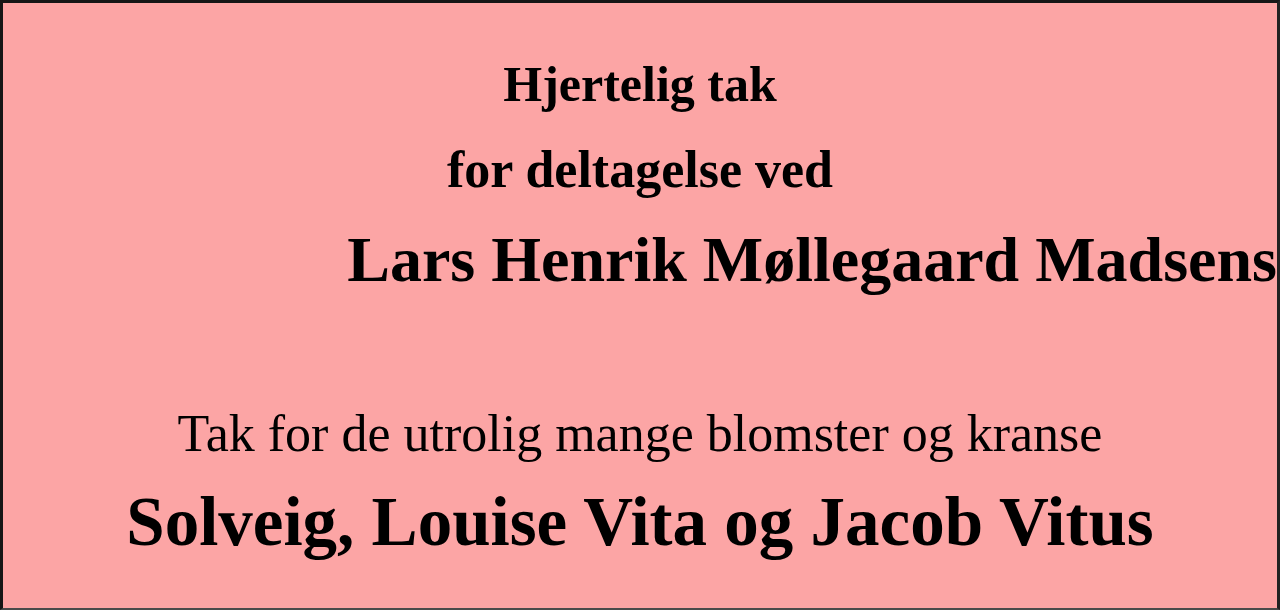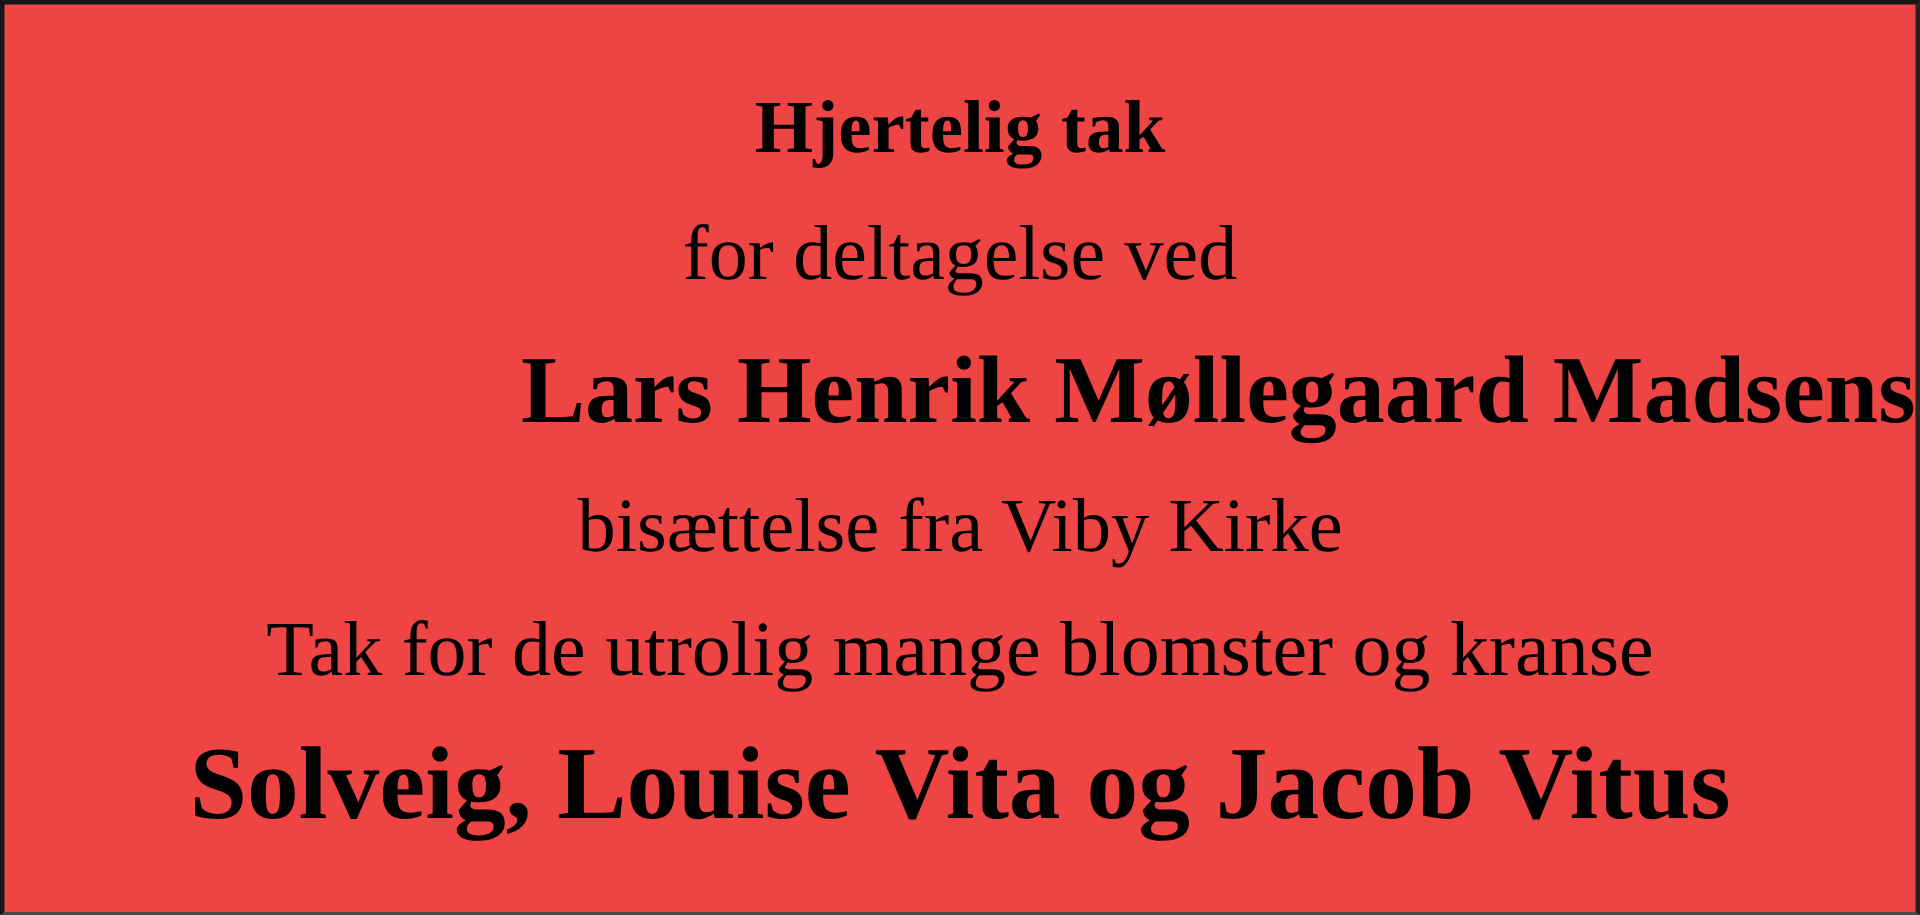--- a/index.html
+++ b/index.html
@@ -5,21 +5,21 @@
   html, body {
     margin: 0;
     padding: 0;
     background: #ffffff;
   }
   .notice-frame {
     position: relative;
     width: 1280px;
     height: 610px;
     box-sizing: border-box;
-    background: #ef4444;
+    background: #fca5a5;
     border-top: 3px solid #161616;
     border-left: 3px solid #161616;
     border-right: 3px solid #222222;
     border-bottom: 2px solid #4a4a4a;
     overflow: hidden;
     font-family: "Liberation Serif", "DejaVu Serif", serif;
     color: #000000;
   }
   .notice-line {
     position: absolute;
@@ -31,21 +31,21 @@
     color: #000000;
   }
   .line-title {
     top: 56px;
     font-size: 50px;
     font-weight: bold;
   }
   .line-intro {
     top: 141px;
     font-size: 52px;
-    font-weight: normal;
+    font-weight: bold;
   }
   .line-name {
     top: 225px;
     font-size: 64px;
     font-weight: bold;
     text-align: right;
   }
   .line-ceremony {
     top: 323px;
     font-size: 51px;
@@ -65,18 +65,17 @@
 </head>
 <body>
 
 <div class="notice-frame">
   <div class="notice-line line-title">Hjertelig tak</div>
 
   <div class="notice-line line-intro">for deltagelse ved</div>
 
   <div class="notice-line line-name">Lars Henrik Møllegaard Madsens</div>
 
-  <div class="notice-line line-ceremony">bisættelse fra Viby Kirke</div>
 
   <div class="notice-line line-thanks">Tak for de utrolig mange blomster og kranse</div>
 
   <div class="notice-line line-signature">Solveig, Louise Vita og Jacob Vitus</div>
 </div>
 
 </body></html>

